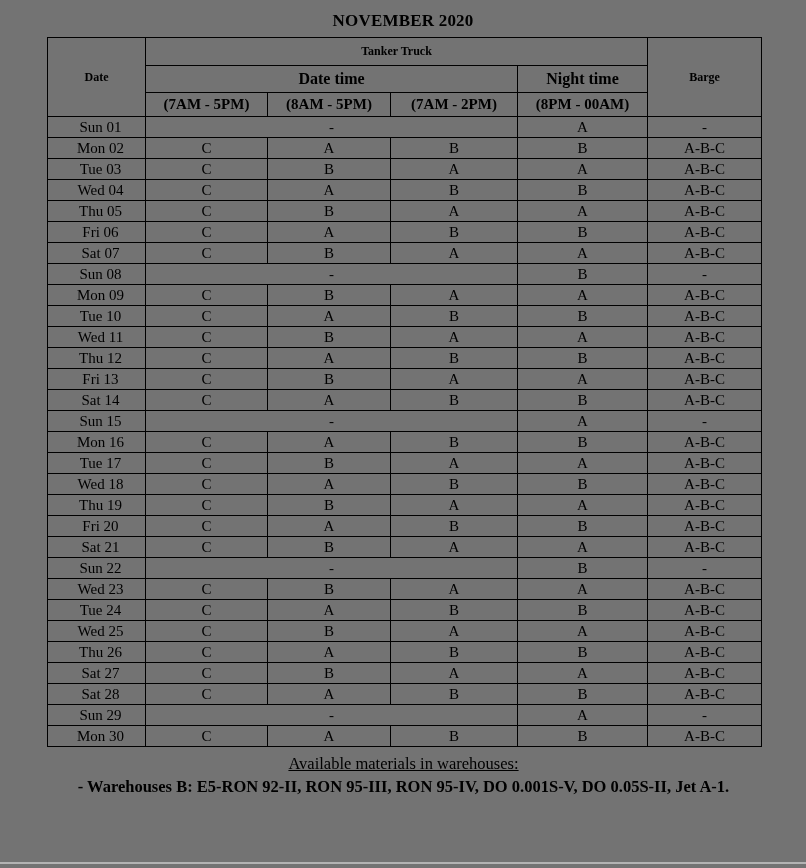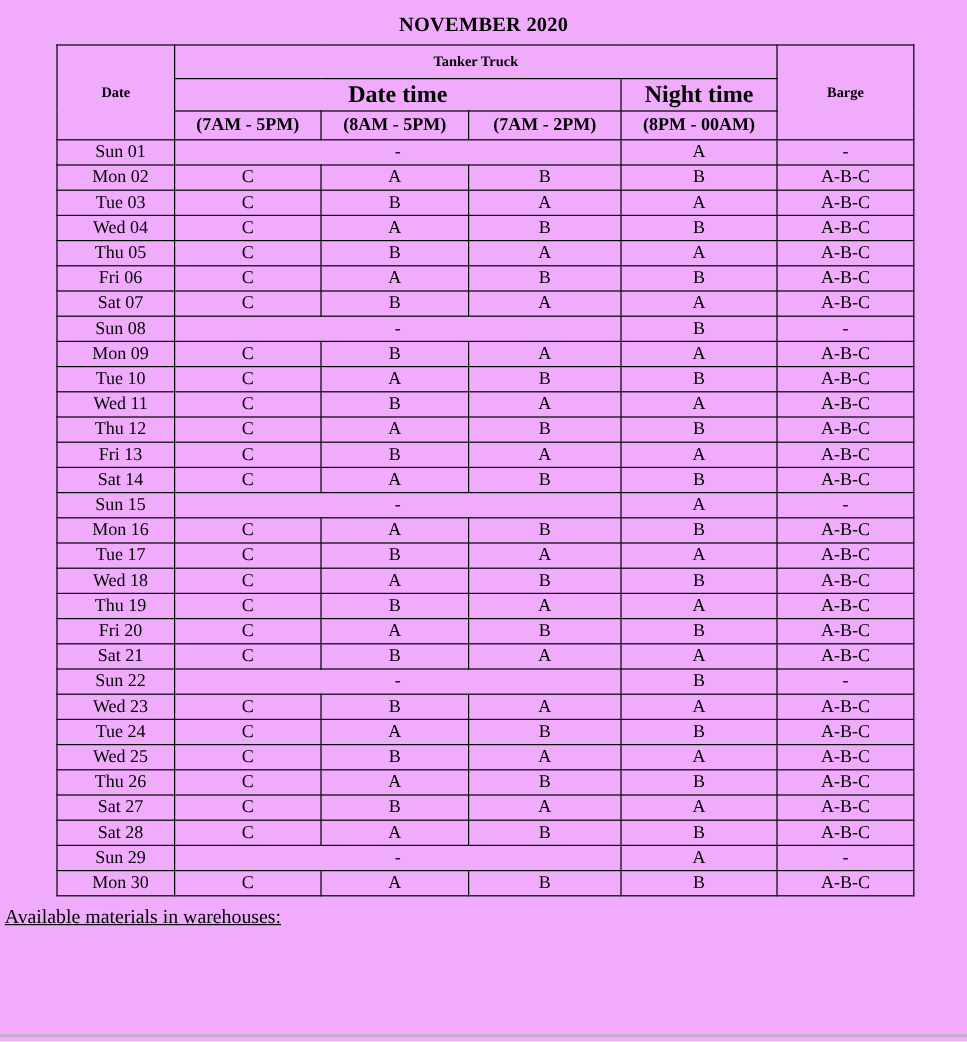--- a/index.html
+++ b/index.html
@@ -1,21 +1,21 @@
 <!DOCTYPE html>
 <html><head>
 <meta charset="utf-8">
 <style>
   * { margin: 0; padding: 0; box-sizing: border-box; }
   html, body { background: #fff; }
   .page {
     position: relative;
     width: 806px;
     height: 868px;
-    background: #f0abfc;
+    background: #737373;
     font-family: "Liberation Serif", "DejaVu Serif", serif;
     color: #000;
     overflow: hidden;
   }
   .title {
     position: absolute;
     top: 11px;
     left: 0;
     width: 806px;
     text-align: center;
@@ -34,35 +34,36 @@
   table.schedule th, table.schedule td {
     border: 1px solid #000;
     text-align: center;
     vertical-align: middle;
     font-size: 15px;
     overflow: hidden;
     white-space: nowrap;
   }
   table.schedule th { font-weight: bold; }
   tr.hrow1 th { height: 28px; font-size: 12px; }
-  tr.hrow2 th { height: 27px; font-size: 20px; }
+  tr.hrow2 th { height: 27px; font-size: 16px; }
   tr.hrow3 th { height: 24px; }
   tbody td { height: 21px; line-height: 19px; }
   td.date {
     text-align: left;
     padding-left: 8px;
   }
   .bold { font-weight: normal; }
   .footer {
     position: absolute;
     left: 4px;
     top: 753px;
     width: 799px;
     font-size: 16.5px;
     line-height: 22.5px;
+    text-align: center;
   }
   .footer .heading {
     text-decoration: underline;
     font-weight: normal;
   }
   .footer .wh-line { font-weight: bold; }
   .bottom-rule {
     position: absolute;
     left: 0;
     top: 862px;
@@ -333,17 +334,18 @@
           <td>A</td>
           <td>B</td>
           <td>B</td>
           <td>A-B-C</td>
         </tr>
       </tbody>
   </table>
 
   <div class="footer">
     <div class="heading">Available materials in warehouses:</div>
+    <div class="wh-line">- Warehouses B: E5-RON 92-II, RON 95-III, RON 95-IV, DO 0.001S-V, DO 0.05S-II, Jet A-1.</div>
   </div>
 
   <div class="bottom-rule"></div>
 
 </div>
 
 </body></html>

